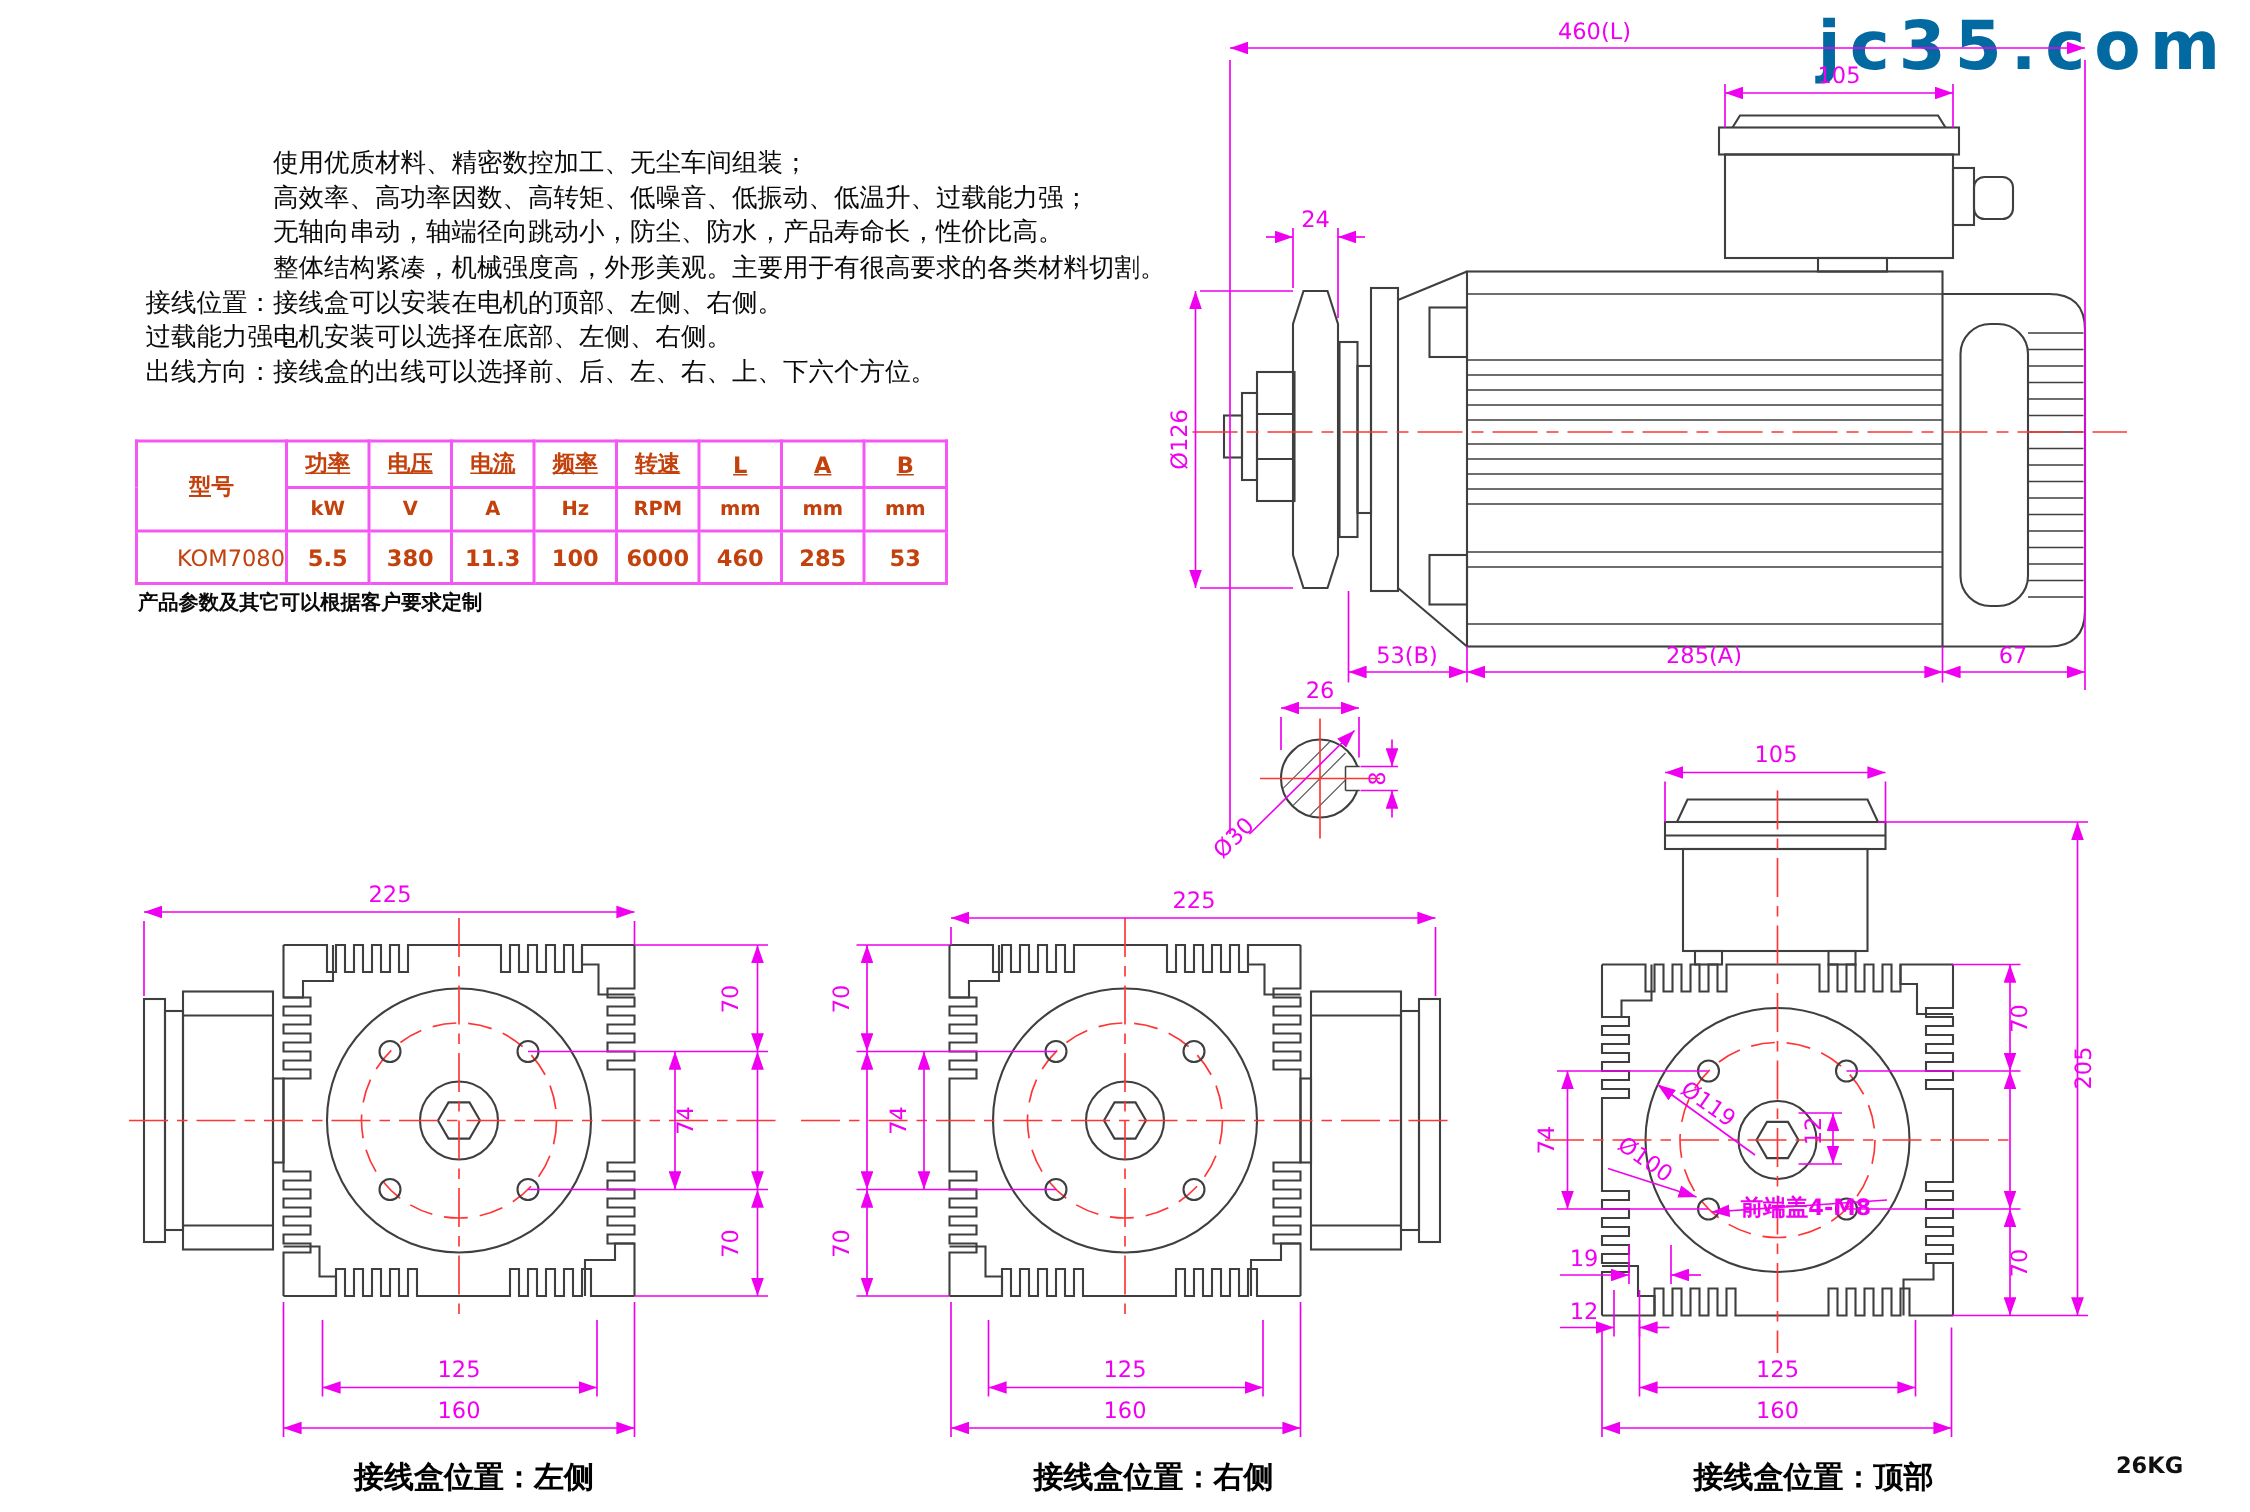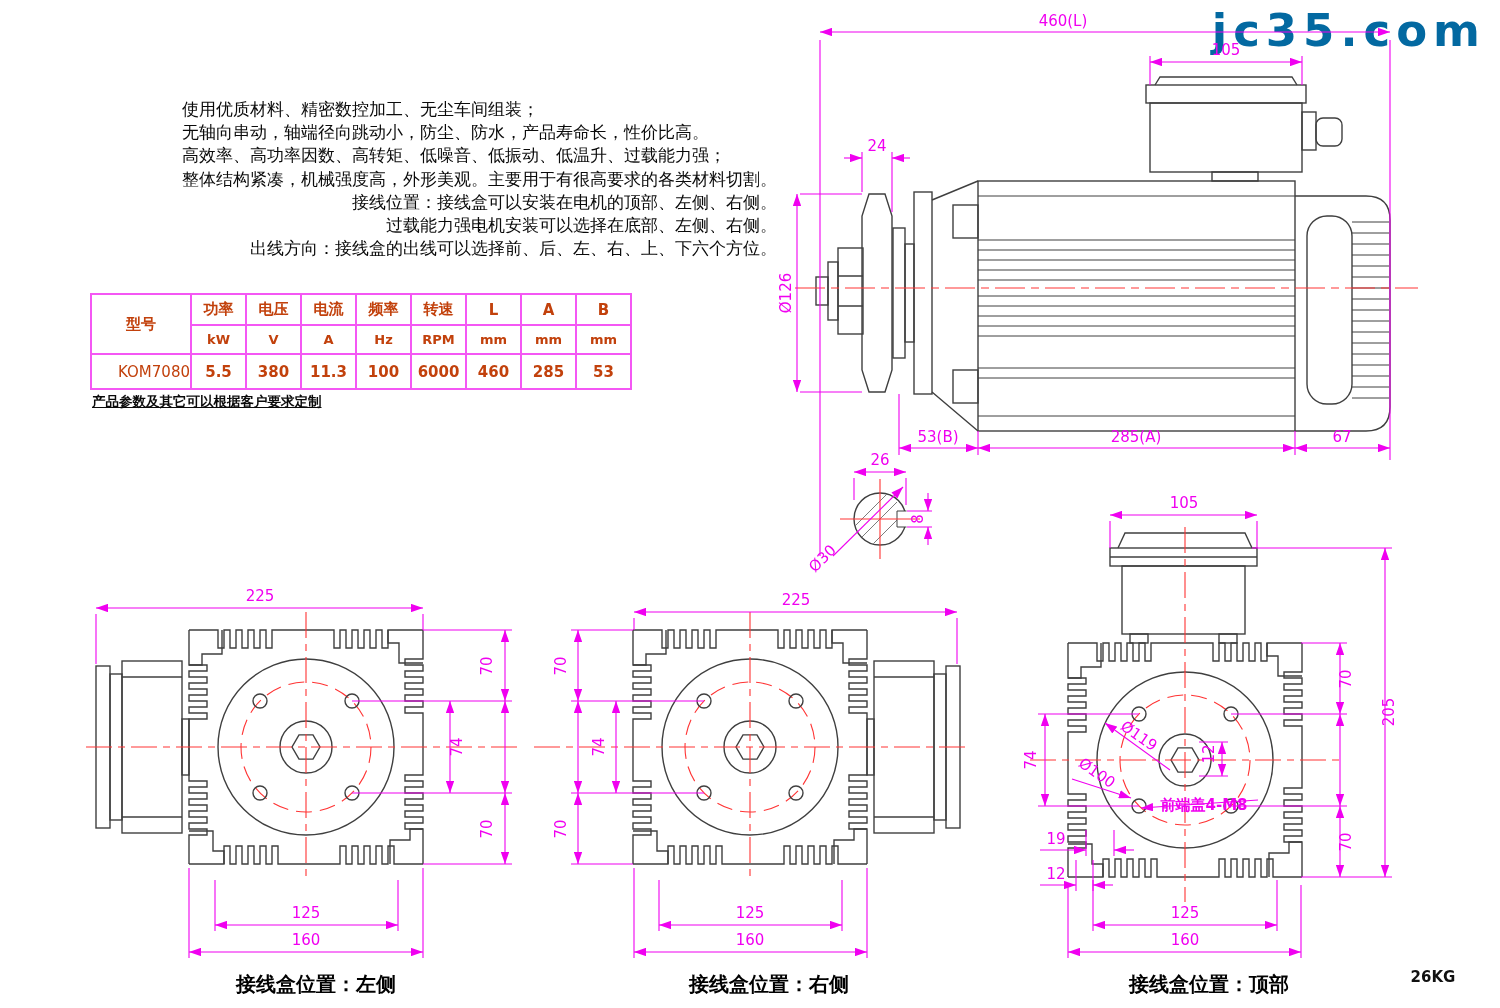--- a/index.html
+++ b/index.html
@@ -3,32 +3,32 @@
 <meta charset="utf-8">
 <style>
   html,body{margin:0;padding:0;background:#fff;}
   .page{position:relative;width:1500px;height:1008px;background:#fff;overflow:hidden;
         font-family:"DejaVu Sans",sans-serif;color:#0a0a0a;}
   .watermark{position:absolute;top:4px;right:14px;font-size:45px;letter-spacing:6px;
              color:#0369a1;font-weight:bold;}
   .intro{position:absolute;left:97px;top:98px;font-size:17px;font-weight:normal;
          line-height:23.2px;white-space:nowrap;}
   .feat{margin-left:85px;}
-  .spec{display:flex;margin-top:0;justify-content:flex-end;}
+  .spec{display:flex;margin-top:0;}
   .spec .lbl{width:85px;}
   .spec-table{position:absolute;left:90px;top:293px;border-collapse:collapse;
               text-align:center;font-weight:bold;color:#c2410c;table-layout:fixed;}
   .spec-table th,.spec-table td{border:2px solid #f457f4;padding:0;}
   .spec-table th{font-size:15px;height:29px;}
   .spec-table tr.units th{font-size:13px;height:27px;margin-left:29px;}
   .spec-table td{font-size:15px;height:33px;}
   .spec-table .c0{width:98px;}
-  .spec-table .c{width:53px;}
+  .spec-table .c{width:53px;text-decoration:underline;}
   .spec-table td.model{font-weight:normal;text-align:right;}
-  .note{position:absolute;left:92px;top:393px;font-size:13.5px;font-weight:bold;text-decoration:underline;}
+  .note{position:absolute;left:92px;top:393px;font-size:13.5px;font-weight:bold;}
   svg.drawing{position:absolute;left:0;top:0;}
   .o{stroke:#3f3f3f;stroke-width:1.4;fill:none;}
   .o2{stroke:#3f3f3f;stroke-width:1;fill:none;}
   .rl{stroke:#ff3434;stroke-width:1.1;fill:none;}
   .dim{stroke:#f000f0;stroke-width:1.1;fill:none;}
   .hatch{stroke:#5a5a5a;stroke-width:.8;fill:none;}
   text.dt{fill:#f000f0;font-size:15px;font-family:"DejaVu Sans",sans-serif;text-anchor:middle;}
   text.dtb{font-weight:bold;}
   text.cap{fill:#000;font-size:20px;font-weight:bold;text-anchor:middle;
            font-family:"DejaVu Sans",sans-serif;}
@@ -36,22 +36,22 @@
 </style>
 </head>
 <body>
 
 <div class="page">
 
   <div class="watermark">jc35.com</div>
 
   <div class="intro">
     <div class="feat">使用优质材料、精密数控加工、无尘车间组装；</div>
+    <div class="feat">高效率、高功率因数、高转矩、低噪音、低振动、低温升、过载能力强；</div>
     <div class="feat">无轴向串动，轴端径向跳动小，防尘、防水，产品寿命长，性价比高。</div>
-    <div class="feat">高效率、高功率因数、高转矩、低噪音、低振动、低温升、过载能力强；</div>
     <div class="feat">整体结构紧凑，机械强度高，外形美观。主要用于有很高要求的各类材料切割。</div>
     <div class="spec">
       <span class="lbl">接线位置：</span>
       <span>接线盒可以安装在电机的顶部、左侧、右侧。</span>
     </div>
     <div class="spec">
       <span class="lbl">过载能力强：</span>
       <span>电机安装可以选择在底部、左侧、右侧。</span>
     </div>
     <div class="spec">

